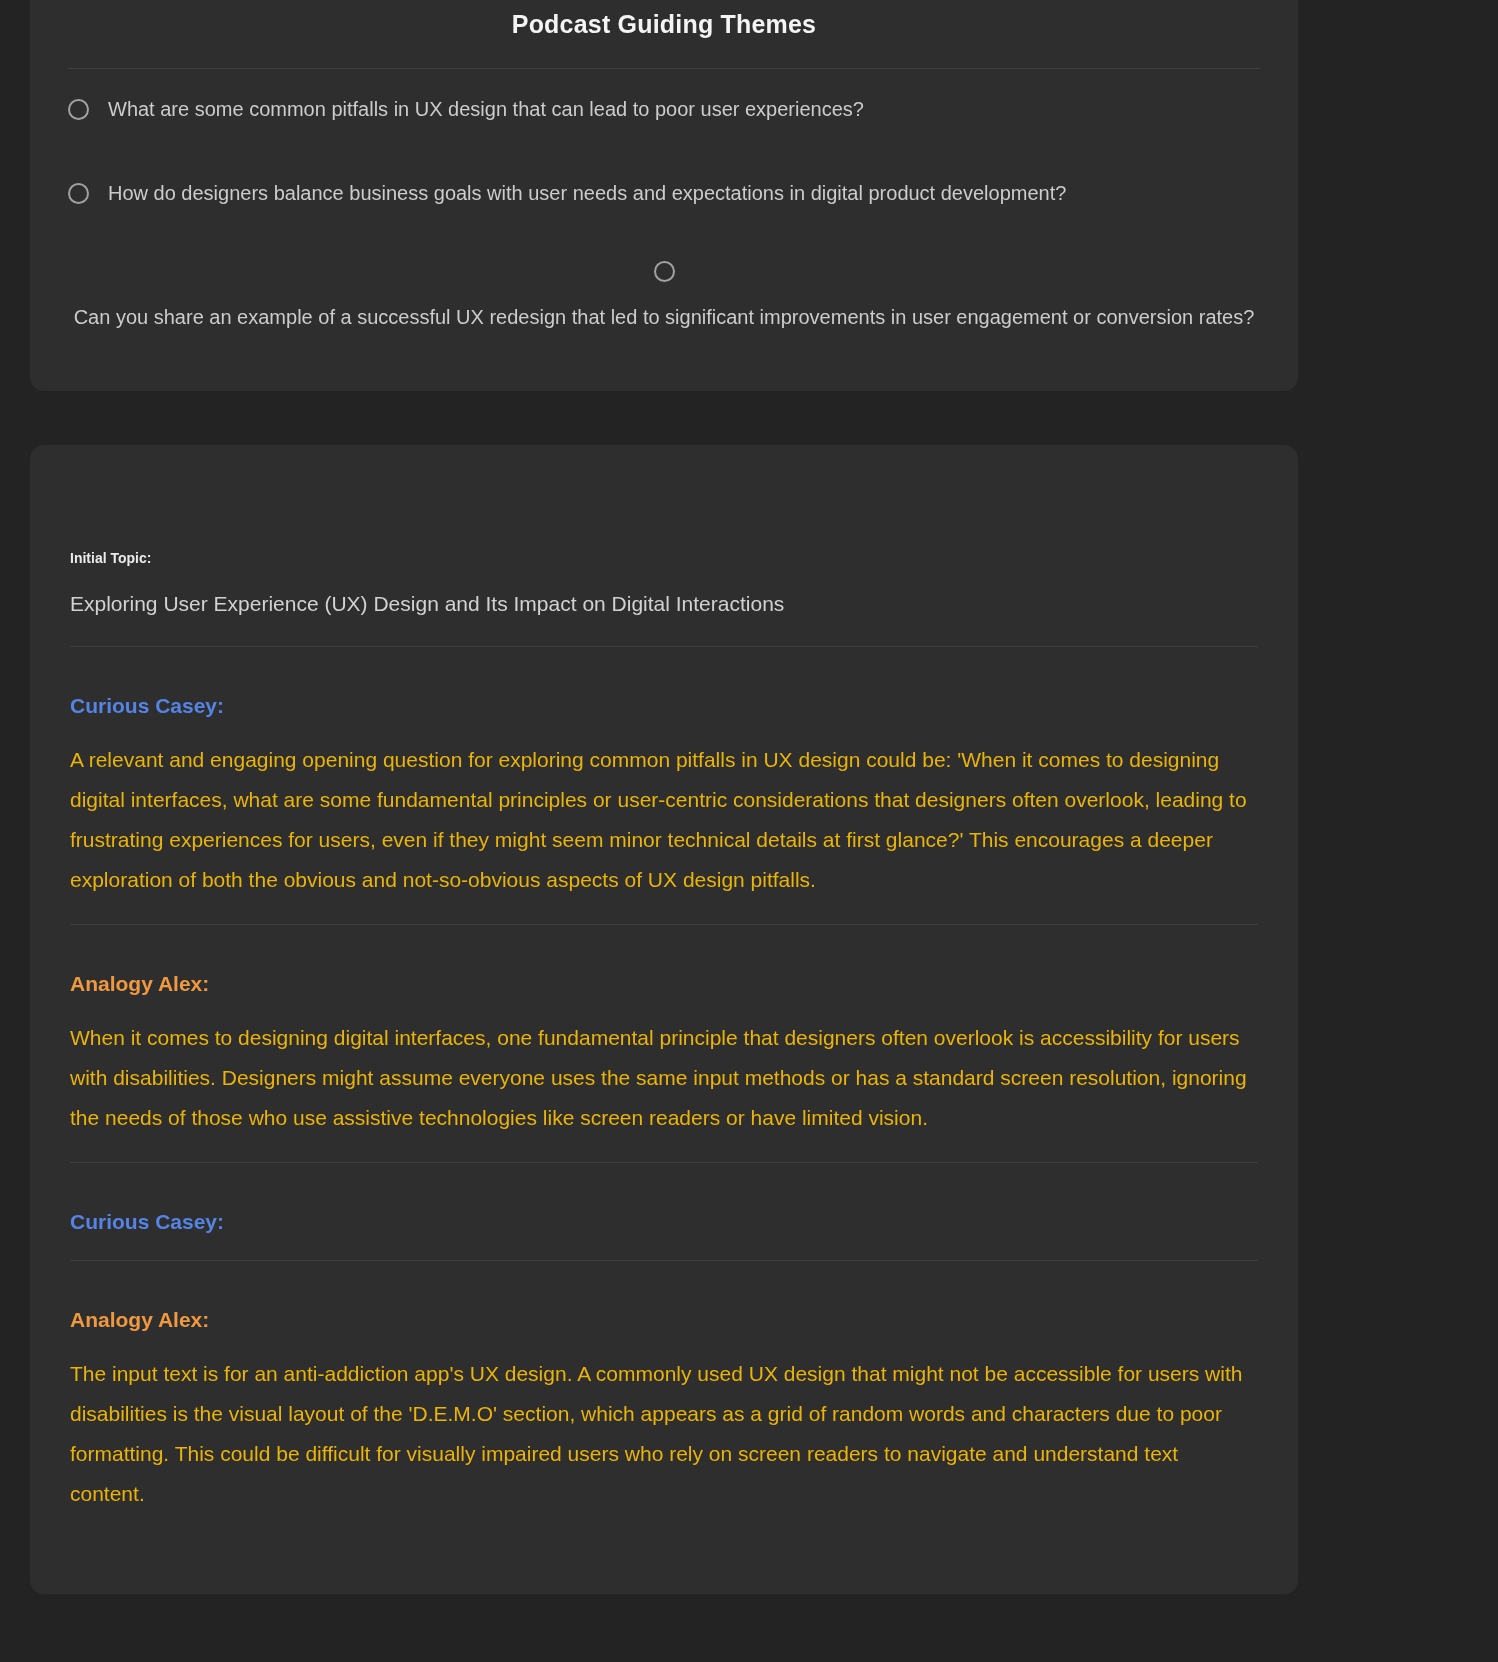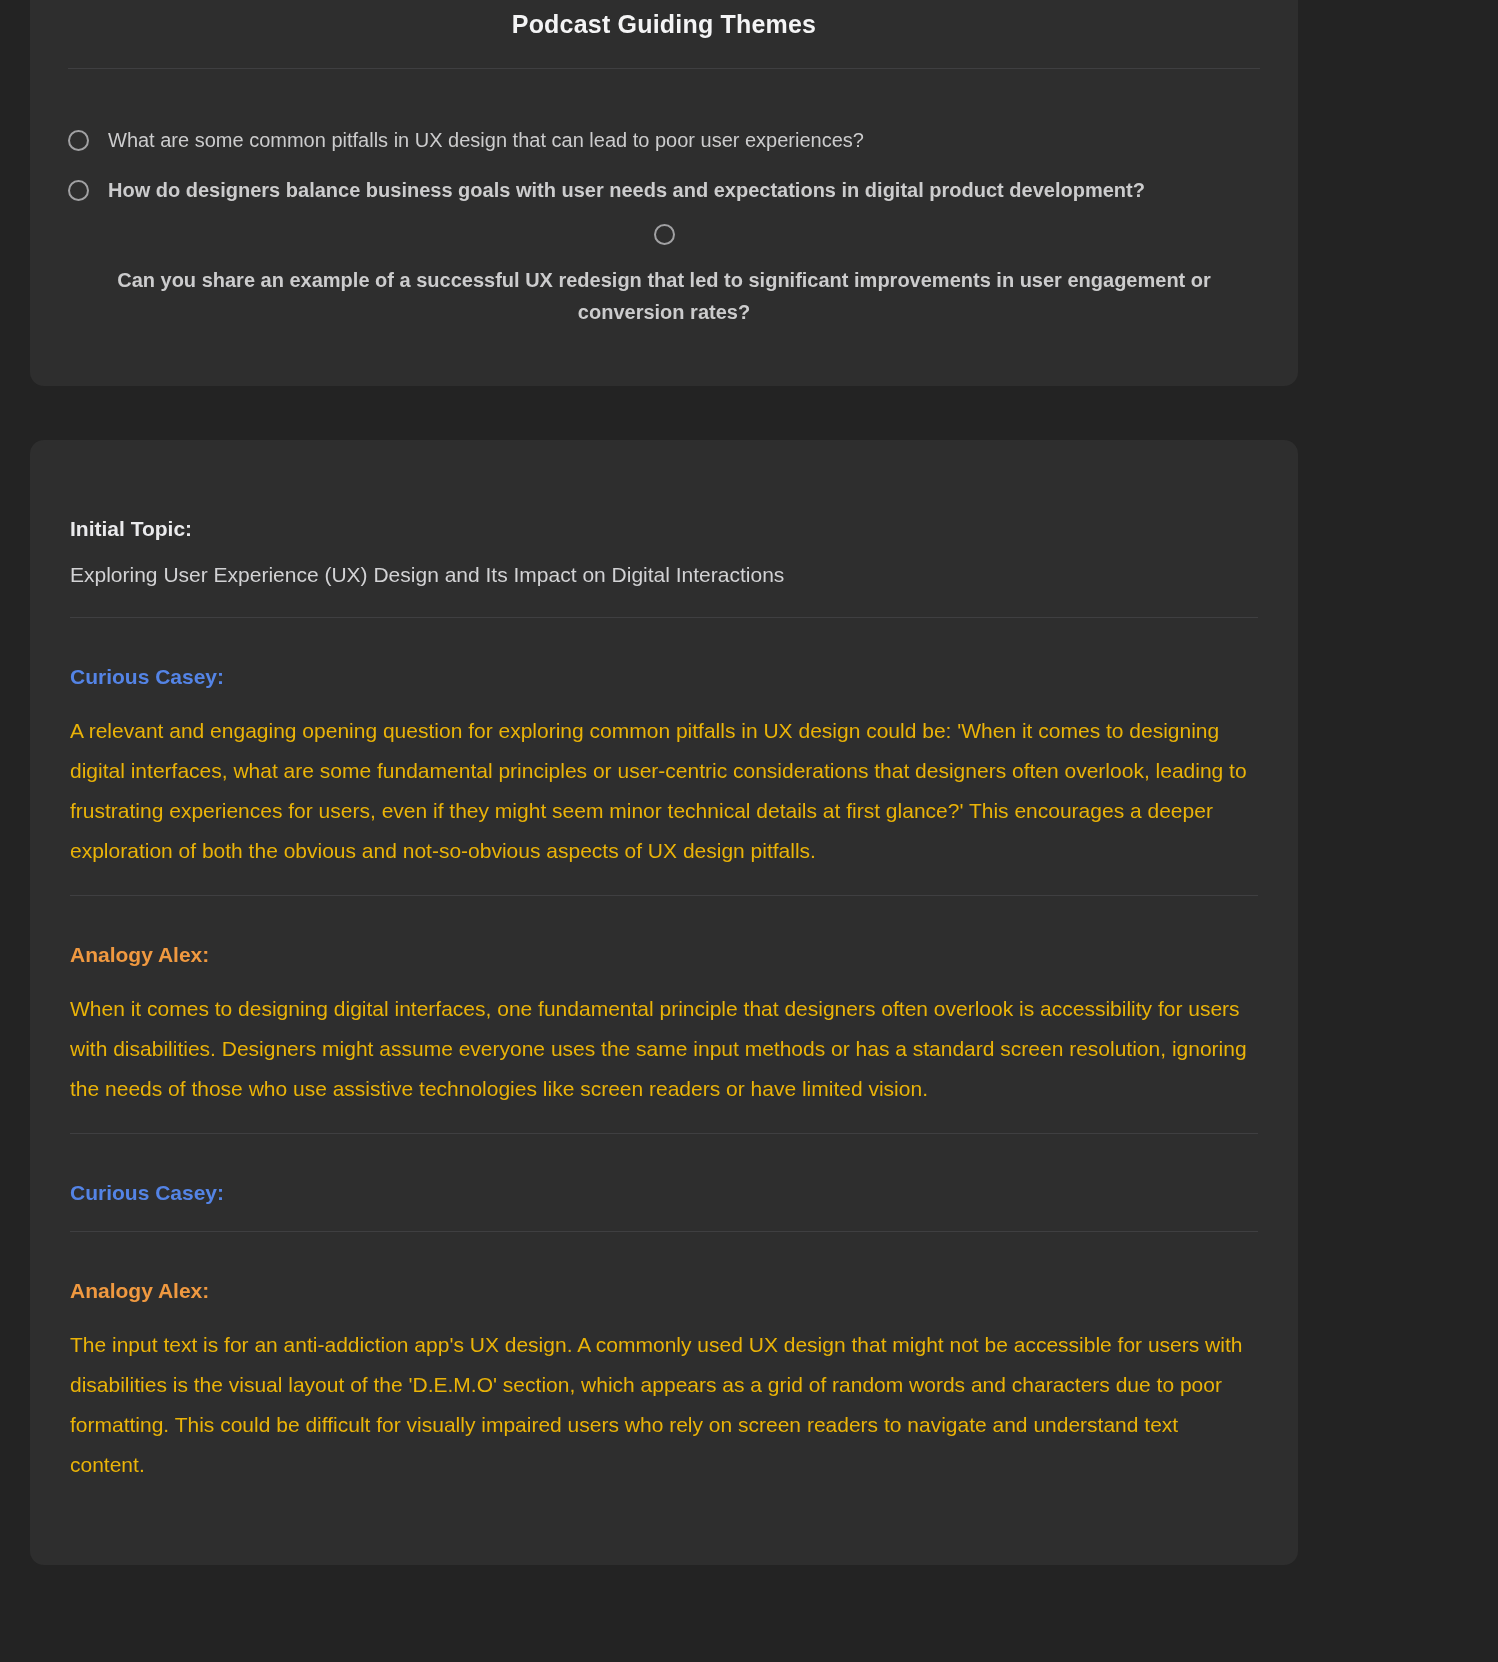--- a/index.html
+++ b/index.html
@@ -45,46 +45,46 @@
     height: 1px;
     background: #3f3f41;
     width: 100%;
   }
   .divider--themes { margin-top: 26px; }
 
   .theme-row {
     display: flex;
     align-items: center;
     gap: 19px;
-    margin-top: 55px;
+    margin-top: 24px;
   }
-  .theme-row + .theme-row { margin-top: 18px; font-weight: bold; }
+  .theme-row + .theme-row { margin-top: 52px; }
   .theme-row--last { margin-top: 28px; flex-direction: column; }
 
   .radio {
     width: 21px;
     height: 21px;
     border: 2.5px solid #a1a1a3;
     border-radius: 50%;
     flex-shrink: 0;
     display: inline-block;
     background: transparent;
     cursor: pointer;
   }
   .theme-label {
     color: #cccccd;
     font-size: 20px;
     line-height: 32px;
     text-align: center;
   }
 
   .topic-label {
-    margin-top: 30px;
+    margin-top: 54px;
     color: #eaeaec;
-    font-size: 21px;
+    font-size: 14px;
     line-height: 28px;
     font-weight: 700;
   }
   .topic-text {
     margin-top: 18px;
     margin-bottom: 28px;
     color: #d2d2d4;
     font-size: 21px;
     line-height: 28px;
   }

